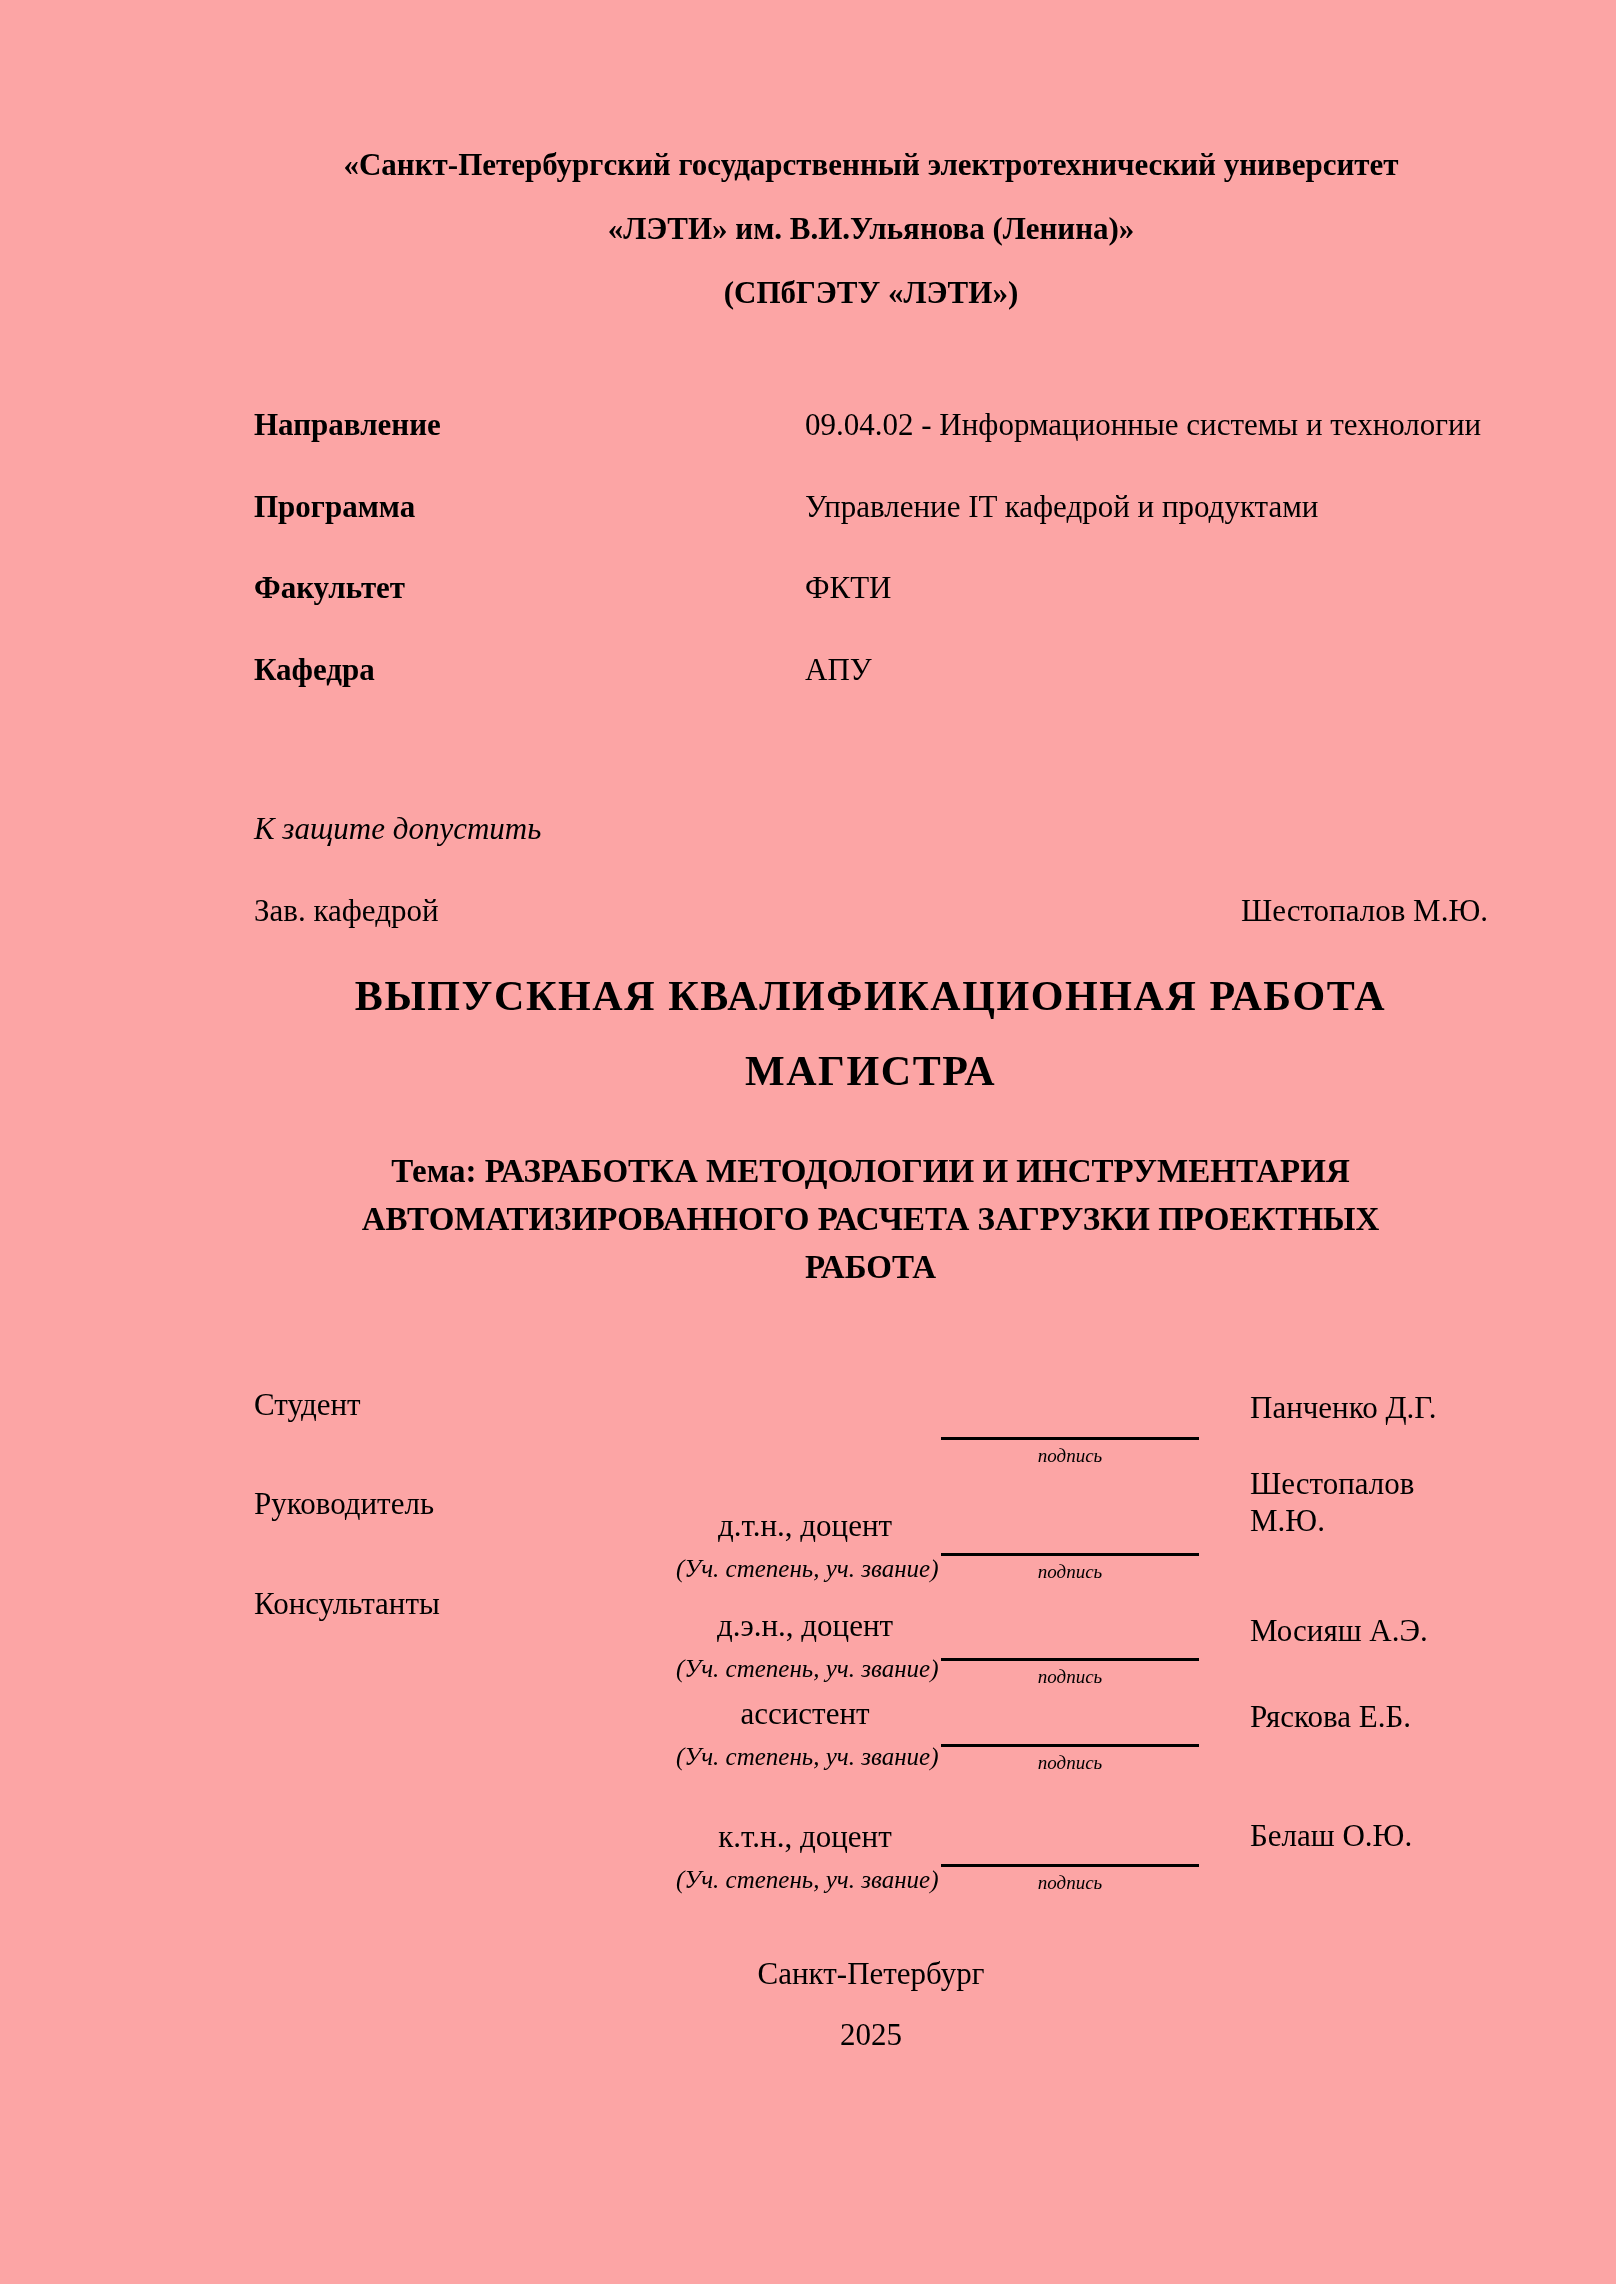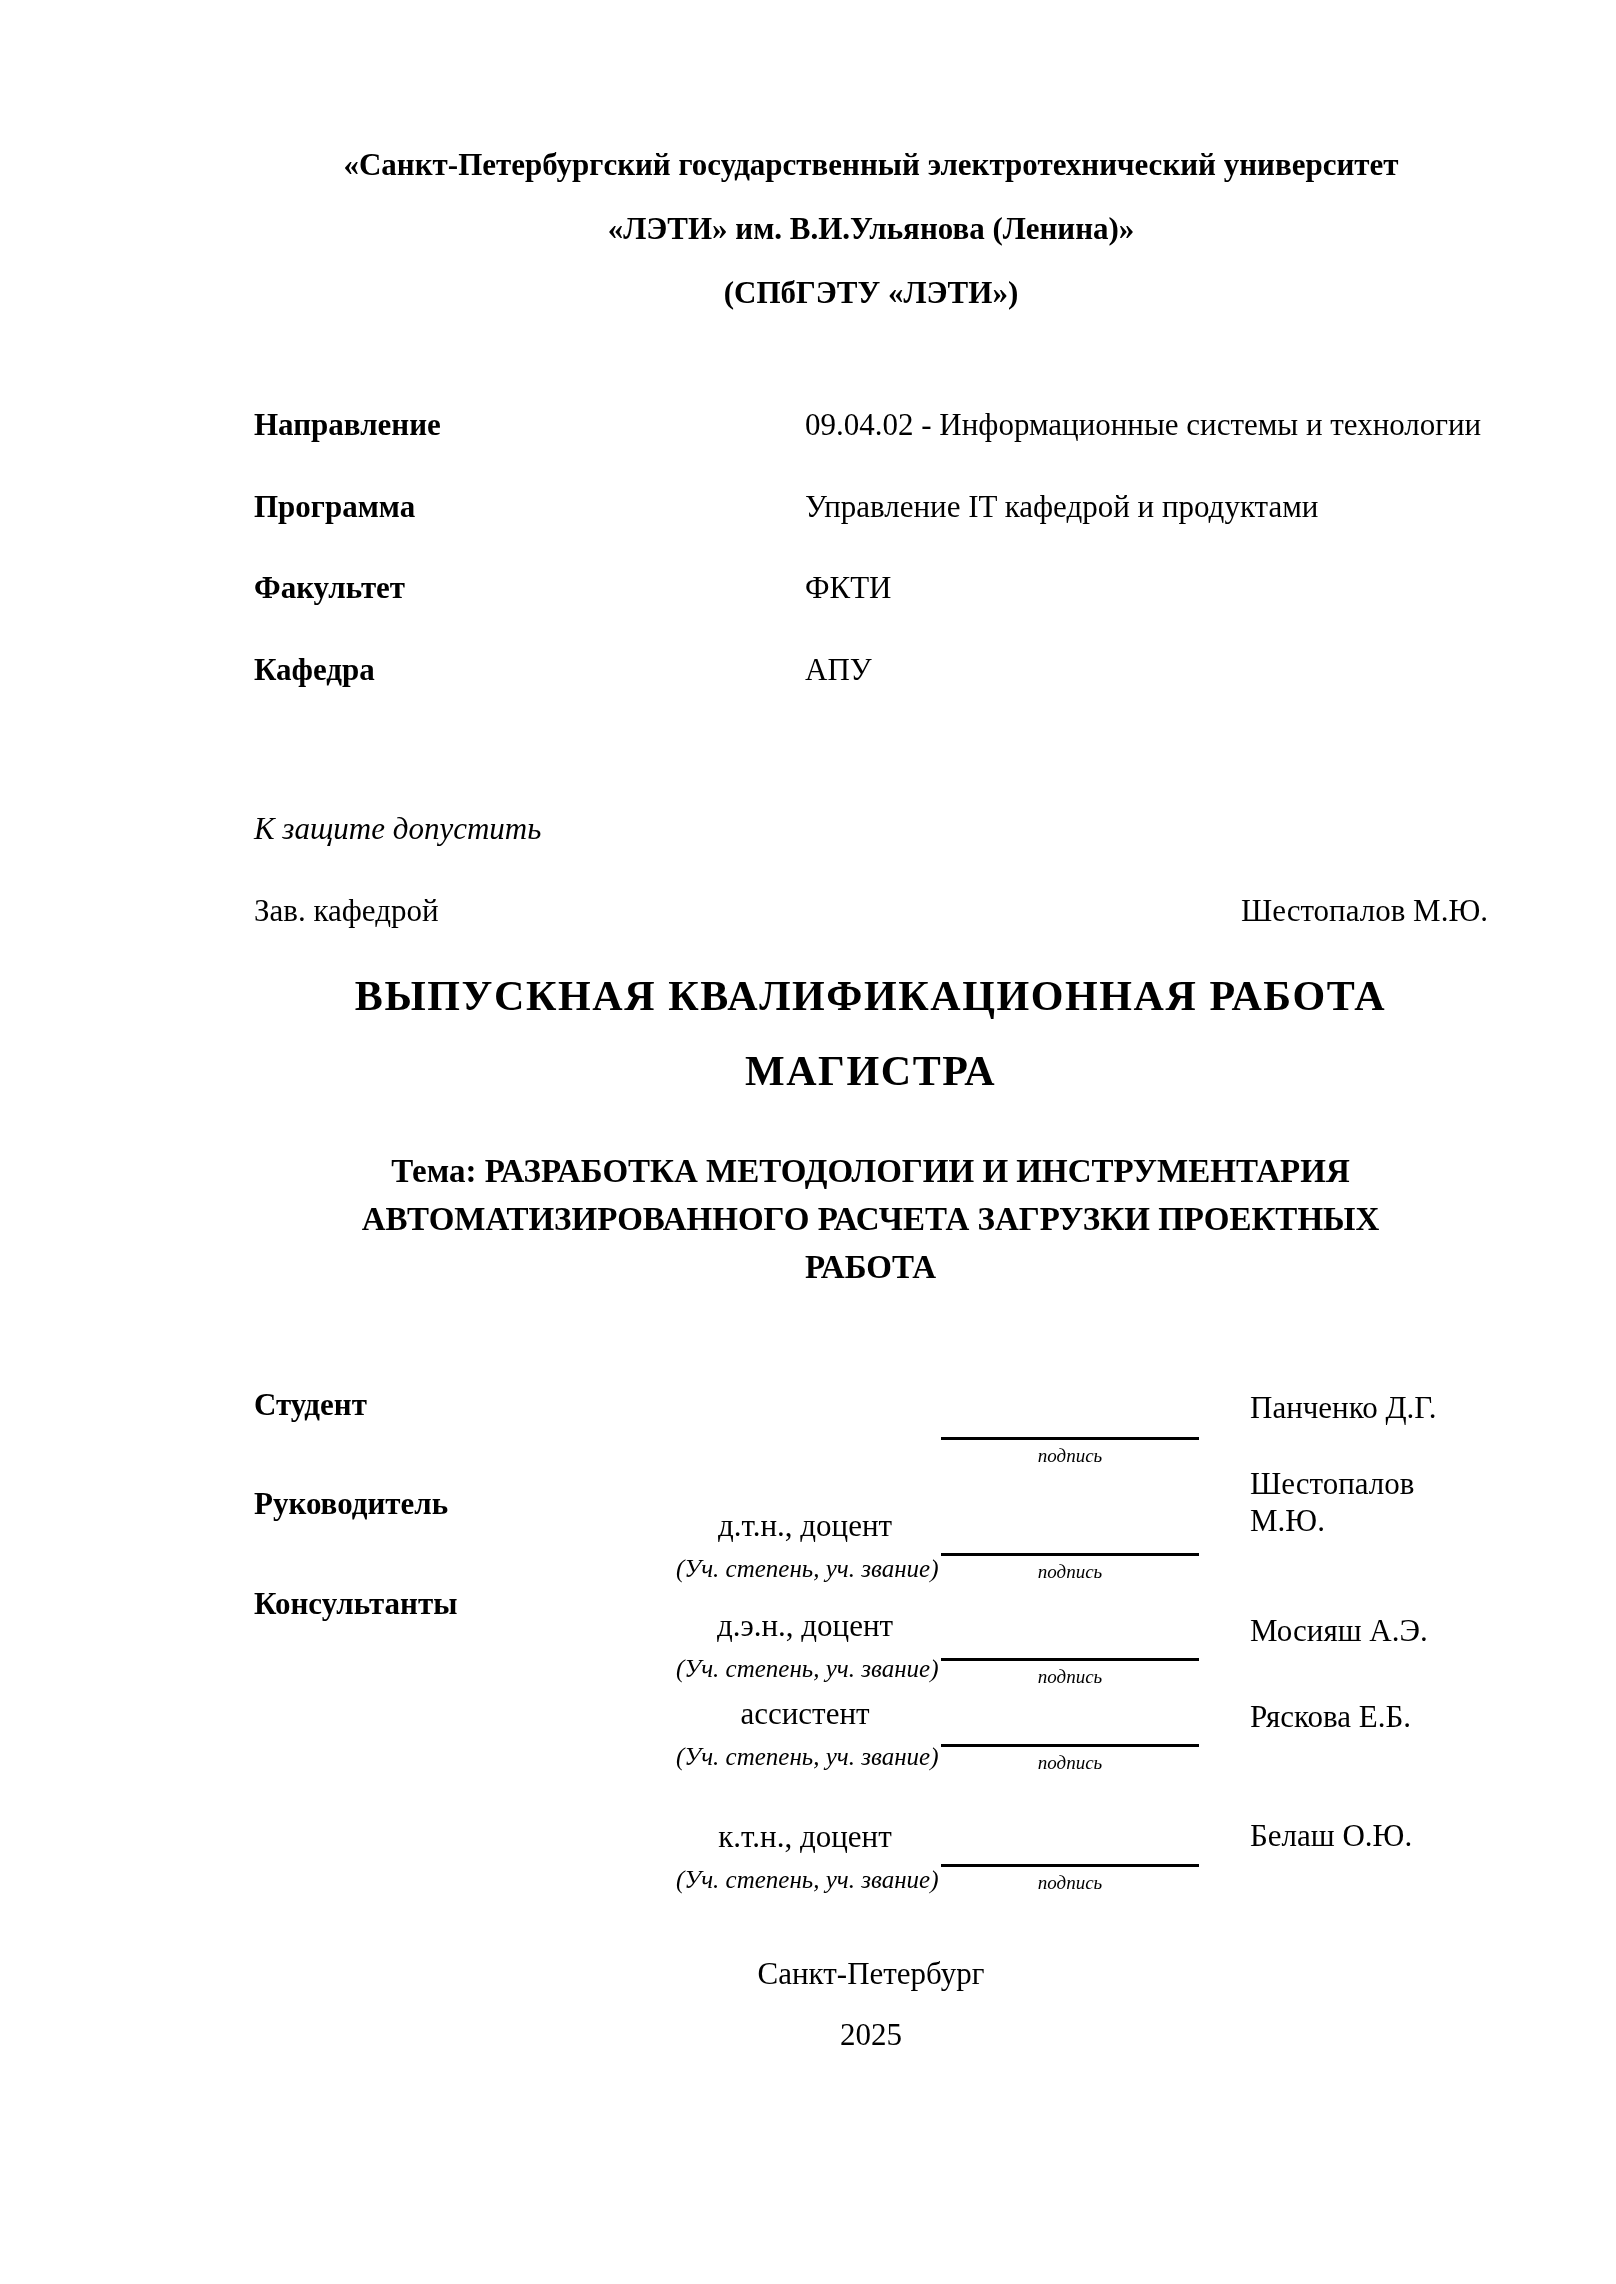--- a/index.html
+++ b/index.html
@@ -1,21 +1,21 @@
 <!DOCTYPE html>
 <html lang="ru" style="font-size:12.5px"><head>
 <meta charset="utf-8">
 <style>
   html, body { margin: 0; padding: 0; background: #888; }
   .page {
     position: relative;
     width: 1617px;
     height: 2284px;
     margin: 0 auto;
-    background: #ffffff;
+    background: #fca5a5;
     color: #000000;
     font-family: "Liberation Serif", "DejaVu Serif", serif;
     overflow: hidden;
   }
   
   .header {
     position: absolute;
     top: 133px; left: 254px; width: 1234px;
     text-align: center;
     font-weight: bold;
@@ -64,21 +64,21 @@
     top: 1147px; left: 191px; width: 1359px;
     text-align: center;
     font-size: 33px;
     font-weight: bold;
     line-height: 48px;
   }
   
   .signatures { position: absolute; top: 0; left: 0; width: 1617px; height: 2284px; }
   .sig-label {
     position: absolute; left: 254px; width: 406px;
-    font-size: 31px; line-height: 36px; font-weight: bold;
+    font-size: 31px; line-height: 36px;
   }
   .sig-degree {
     position: absolute; left: 676px; width: 258px;
     text-align: center;
   }
   .sig-degree .degree-text { font-size: 31px; line-height: 36px; }
   .sig-degree .degree-caption {
     margin-top: 14px;
     font-size: 25px; line-height: 22px; font-style: italic;
     white-space: nowrap;

